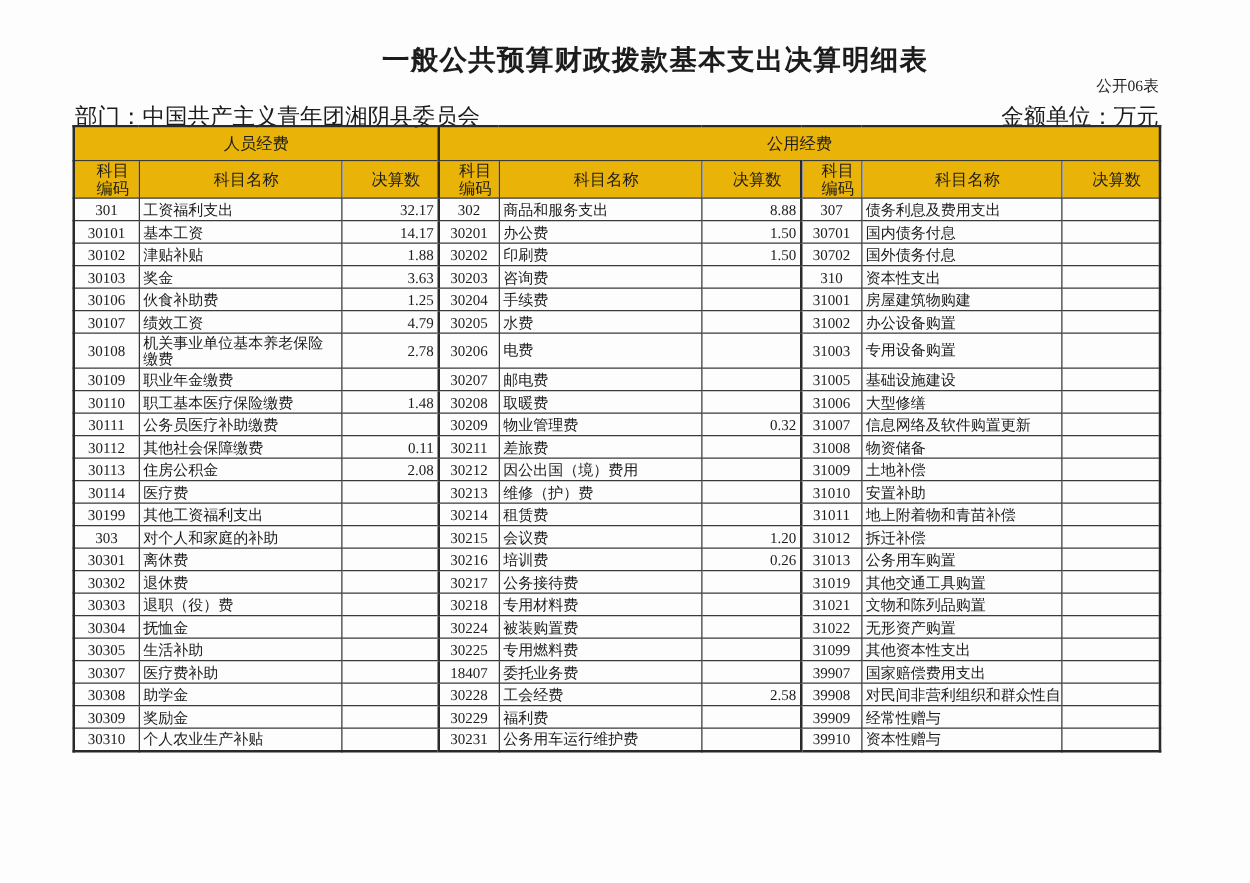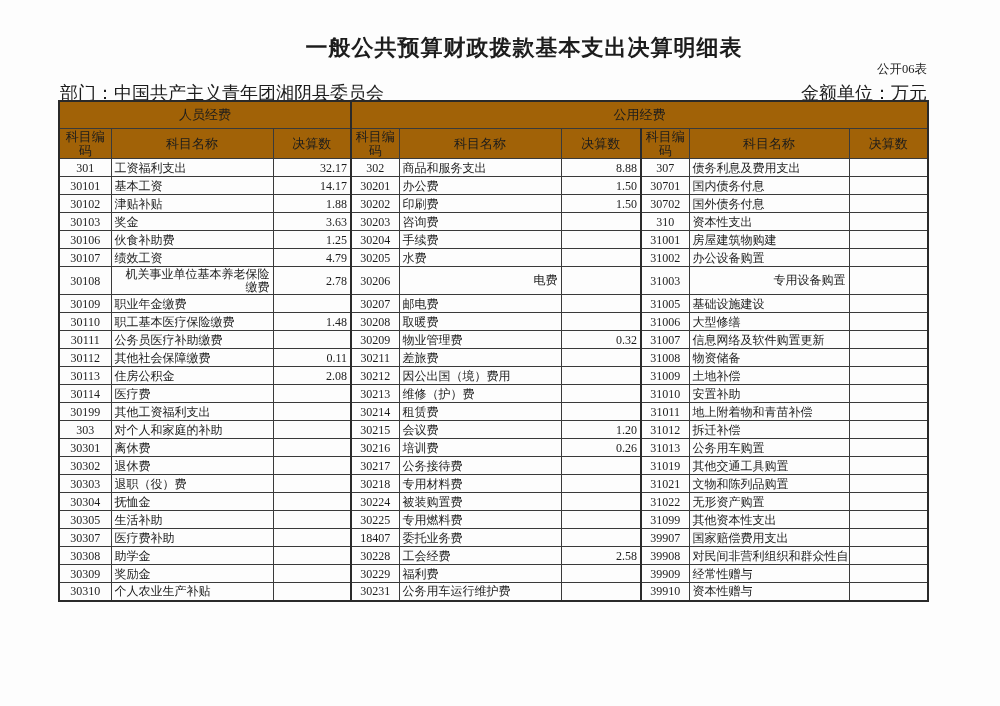--- a/index.html
+++ b/index.html
@@ -26,37 +26,37 @@
   table.budget {
     position:absolute; left:58px; top:100px; width:869px;
     border-collapse:collapse; table-layout:fixed;
     border:2px solid #2a2a2a;
   }
   table.budget th, table.budget td {
     border:1px solid #3a3a3a;
     overflow:hidden;
   }
   thead th {
-    background:#a16207; font-weight:normal; text-align:center;
+    background:#eab308; font-weight:normal; text-align:center;
     font-size:13px; line-height:14px; padding:0 2px; white-space:normal;
   }
   tr.section-row th { height:26px; }
-  tr.colhead-row th { height:29px; }
+  tr.colhead-row th { height:29px;padding-left:12px; }
 
   tbody tr { height:18px; }
   tbody tr.tall { height:28px; }
   tbody td {
     font-size:12px; padding:0 3px; white-space:nowrap;
     vertical-align:middle; line-height:14px;
   }
   td.code { text-align:center; padding:0 1px; }
   td.name { text-align:left; }
   td.name.indent1 { padding-left:3px; }
   td.amount { text-align:right; padding-right:3px; }
-  tr.tall td.name { white-space:normal; word-break:break-all; line-height:13px;text-align:right; }
+  tr.tall td.name { white-space:normal; word-break:break-all; line-height:13px; }
   .group-start { border-left:2px solid #2a2a2a !important; }
 
   .notes {
     position:absolute; left:55px; top:621px;
     font-size:12px; line-height:18px;
   }
   .note-2 { padding-left:25px; }
 </style>
 </head>
 <body>

